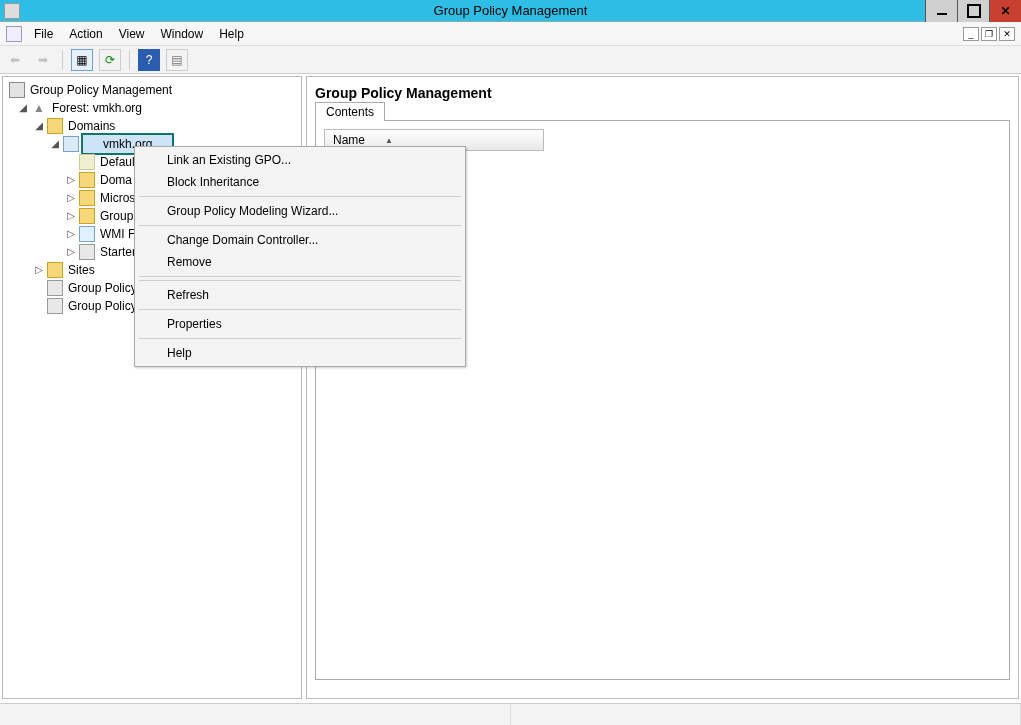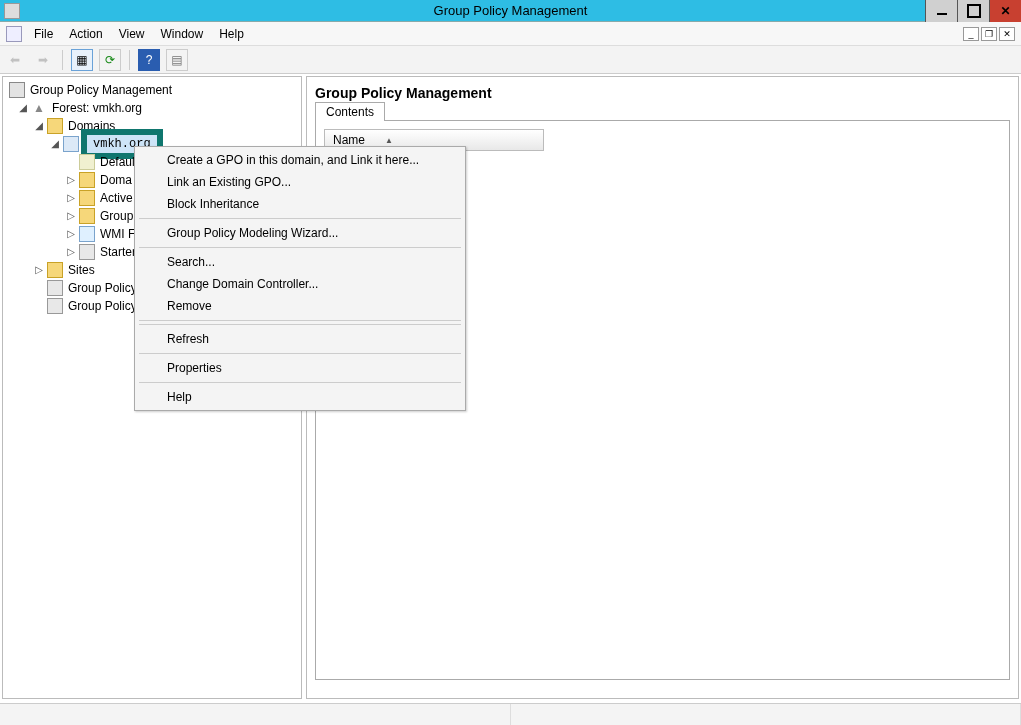--- a/index.html
+++ b/index.html
@@ -36,21 +36,21 @@
   .exp{ width:12px; text-align:center; color:#555; font-size:10px; cursor:default;}
   .icn{ width:16px;height:16px; margin:0 2px; display:inline-flex;align-items:center;justify-content:center; }
   .icn.folder{ background:#f6d77a; border:1px solid #c9a227;}
   .icn.gpm{ background:#e3e3e3;border:1px solid #888;}
   .icn.forest{ color:#888;}
   .icn.domain{ background:#dce9f7;border:1px solid #7aa3cc;}
   .icn.gpo{ background:#f0f0d0;border:1px solid #cc9;}
   .icn.wmi{ background:#dff0ff;border:1px solid #7aa3cc;}
   .icn.report{ background:#e8e8e8;border:1px solid #999;}
   .label{ padding:0 3px;}
-  .selected .label{ background:#cde4f7; border:6px solid #0f766e; padding:0 6px;font-family:Liberation Mono, monospace;}
+  .selected .label{ background:#cde4f7; border:2px solid #0f766e; padding:0 20px;}
   
   .content-title{ font-weight:bold; font-size:14px; margin:4px 0 0 0;}
   .tab{ display:inline-block; border:1px solid #aaa; border-bottom:none; padding:2px 10px; background:#fff; position:relative; top:1px;}
   .content-body{ border:1px solid #aaa; height:560px; padding:8px;}
   .listhead{ display:flex; border:1px solid #bbb; background:linear-gradient(#fff,#e8e8e8); height:22px;align-items:center; width:220px;}
   .listhead .col{ padding:0 8px; flex:1; display:flex; align-items:center; gap:20px;}
   .sortarr{ font-size:8px;color:#555;}
   
   .context-menu{ position:absolute; left:134px; top:146px; width:332px; background:#f4f4f4; border:1px solid #aaa; box-shadow:1px 1px 2px rgba(0,0,0,.2); padding:2px; z-index:10;}
   .context-menu .cmitem{ height:22px; padding:0 30px; display:flex; align-items:center; cursor:default;}
@@ -126,21 +126,21 @@
         <span class="label">Defaul</span>
       </div>
       <div class="node" style="padding-left:58px">
         <span class="exp">▷</span>
         <span class="icn folder"></span>
         <span class="label">Doma</span>
       </div>
       <div class="node" style="padding-left:58px">
         <span class="exp">▷</span>
         <span class="icn folder"></span>
-        <span class="label">Active</span>
+        <span class="label">Micros</span>
       </div>
       <div class="node" style="padding-left:58px">
         <span class="exp">▷</span>
         <span class="icn folder"></span>
         <span class="label">Group</span>
       </div>
       <div class="node" style="padding-left:58px">
         <span class="exp">▷</span>
         <span class="icn wmi"></span>
         <span class="label">WMI F</span>
@@ -178,27 +178,25 @@
         <div class="col">
           <span>Name</span>
           <span class="sortarr">▲</span>
         </div>
       </div>
     </div>
   </div>
 </div>
 
 <div class="context-menu" id="ctx">
-    <div class="cmitem">Create a GPO in this domain, and Link it here...</div>
     <div class="cmitem">Link an Existing GPO...</div>
     <div class="cmitem">Block Inheritance</div>
     <div class="cmsep"></div>
     <div class="cmitem">Group Policy Modeling Wizard...</div>
     <div class="cmsep"></div>
-    <div class="cmitem">Search...</div>
     <div class="cmitem">Change Domain Controller...</div>
     <div class="cmitem">Remove</div>
     <div class="cmsep"></div>
     <div class="cmsep"></div>
     <div class="cmitem">Refresh</div>
     <div class="cmsep"></div>
     <div class="cmitem">Properties</div>
     <div class="cmsep"></div>
     <div class="cmitem">Help</div>
   </div>

